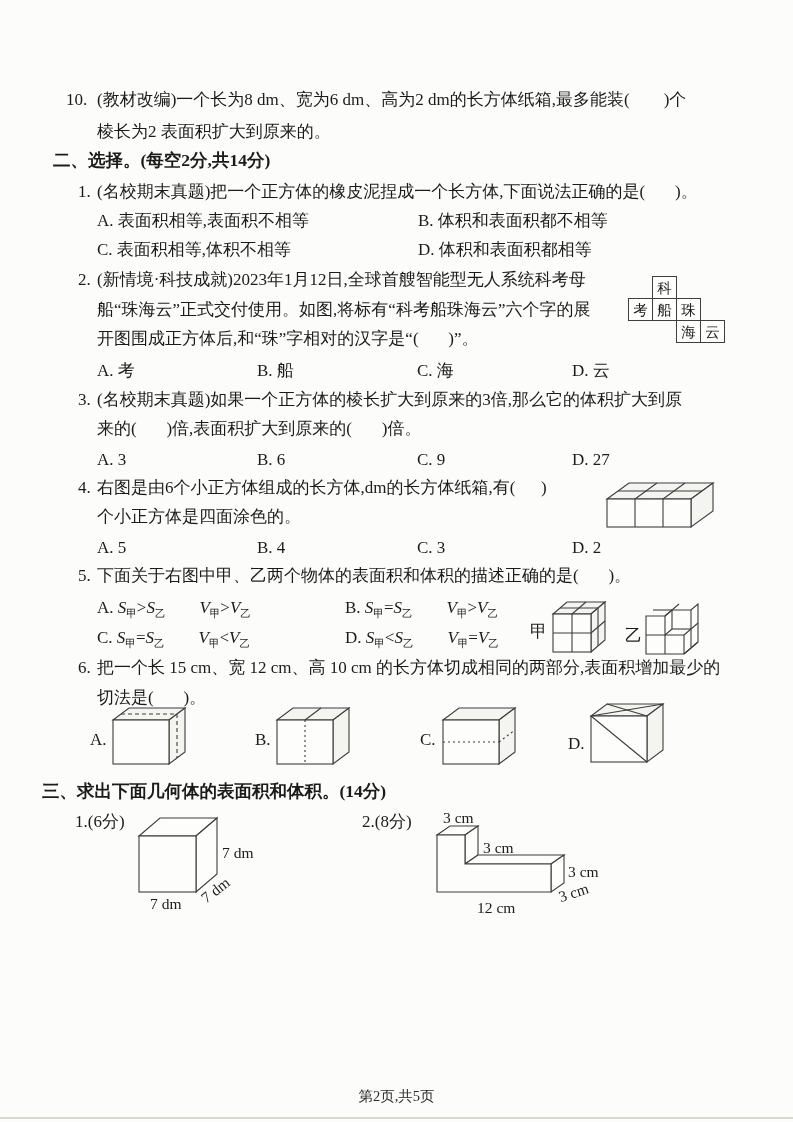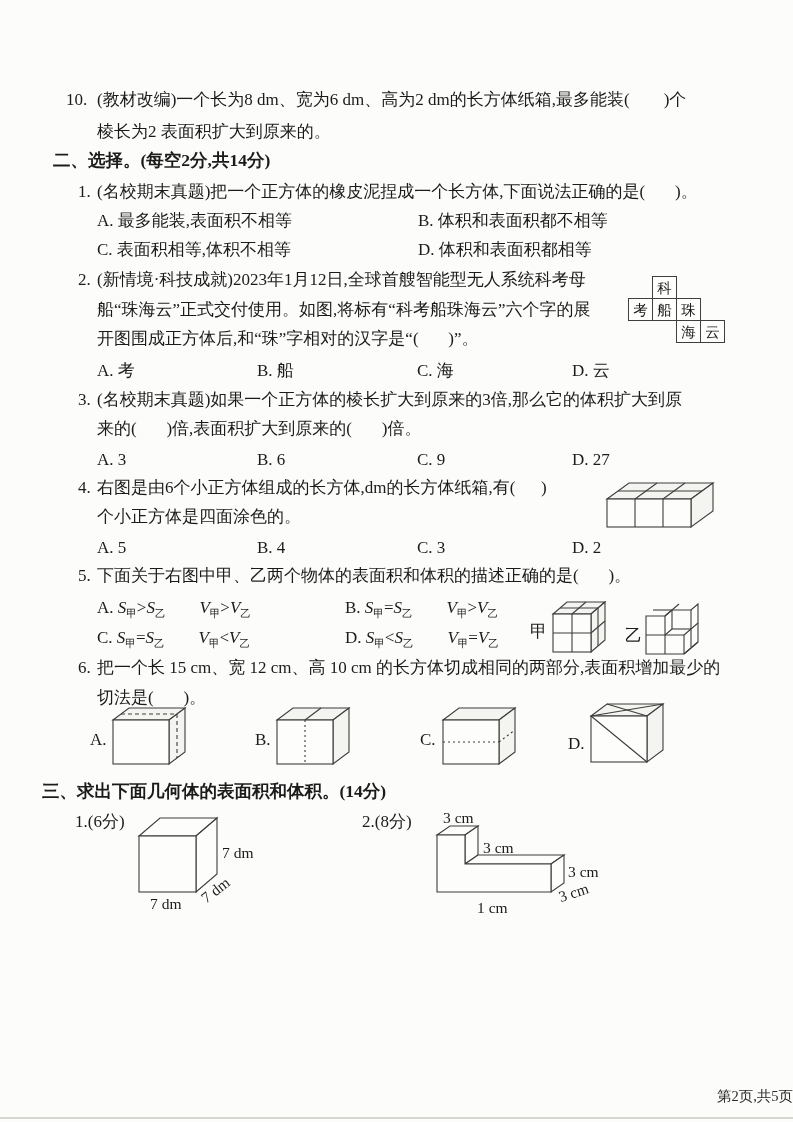--- a/index.html
+++ b/index.html
@@ -35,21 +35,21 @@
 <body>
 
 <div class="ln qn" style="left:66px;top:90px">10.</div>
 <div class="ln" style="left:97px;top:90px">(教材改编)一个长为8 dm、宽为6 dm、高为2 dm的长方体纸箱,最多能装(        )个</div>
 <div class="ln" style="left:97px;top:122px">棱长为2 表面积扩大到原来的。</div>
 
 <div class="ln sec" style="left:53px;top:150px"><span>二、选择。</span><span class="score">(每空2分,共14分)</span></div>
 
 <div class="ln qn" style="left:78px;top:182px">1.</div>
 <div class="ln" style="left:97px;top:182px">(名校期末真题)把一个正方体的橡皮泥捏成一个长方体,下面说法正确的是(       )。</div>
-<div class="ln" style="left:97px;top:211px">A. 最多能装,表面积不相等</div>
+<div class="ln" style="left:97px;top:211px">A. 表面积相等,表面积不相等</div>
 <div class="ln" style="left:418px;top:211px">B. 体积和表面积都不相等</div>
 <div class="ln" style="left:97px;top:240px">C. 表面积相等,体积不相等</div>
 <div class="ln" style="left:418px;top:240px">D. 体积和表面积都相等</div>
 
 <div class="ln qn" style="left:78px;top:270px">2.</div>
 <div class="ln" style="left:97px;top:270px">(新情境·科技成就)2023年1月12日,全球首艘智能型无人系统科考母</div>
 <div class="ln" style="left:97px;top:300px">船“珠海云”正式交付使用。如图,将标有“科考船珠海云”六个字的展</div>
 <div class="ln" style="left:97px;top:329px">开图围成正方体后,和“珠”字相对的汉字是“(       )”。</div>
 <div class="ln" style="left:97px;top:361px">A. 考</div>
 <div class="ln" style="left:257px;top:361px">B. 船</div>
@@ -193,17 +193,17 @@
   <polygon class="fig-face" points="1,20 29,20 42,11 14,11"></polygon>
   <polygon class="fig-face" points="29,20 42,11 42,40 29,49"></polygon>
   <polygon class="fig-face" points="29,49 115,49 128,40 42,40"></polygon>
   <polygon class="fig-face" points="115,49 128,40 128,68 115,77"></polygon>
   <polygon class="fig-face" points="1,20 29,20 29,49 115,49 115,77 1,77"></polygon>
 </svg>
 <div class="ln dimlabel" style="left:443px;top:808px">3 cm</div>
 <div class="ln dimlabel" style="left:483px;top:838px">3 cm</div>
 <div class="ln dimlabel" style="left:568px;top:862px">3 cm</div>
 <div class="ln dimlabel rot" style="left:556px;top:888px;transform:rotate(-18deg)">3 cm</div>
-<div class="ln dimlabel" style="left:477px;top:898px">1 cm</div>
-
-<div class="ln footer" style="left:0;top:1086px;width:793px;text-align:right;white-space:normal">第2页,共5页</div>
+<div class="ln dimlabel" style="left:477px;top:898px">12 cm</div>
+
+<div class="ln footer" style="left:0;top:1086px;width:793px;text-align:center;white-space:normal">第2页,共5页</div>
 
 <div class="scan-bottom"></div>
 
 </body></html>

